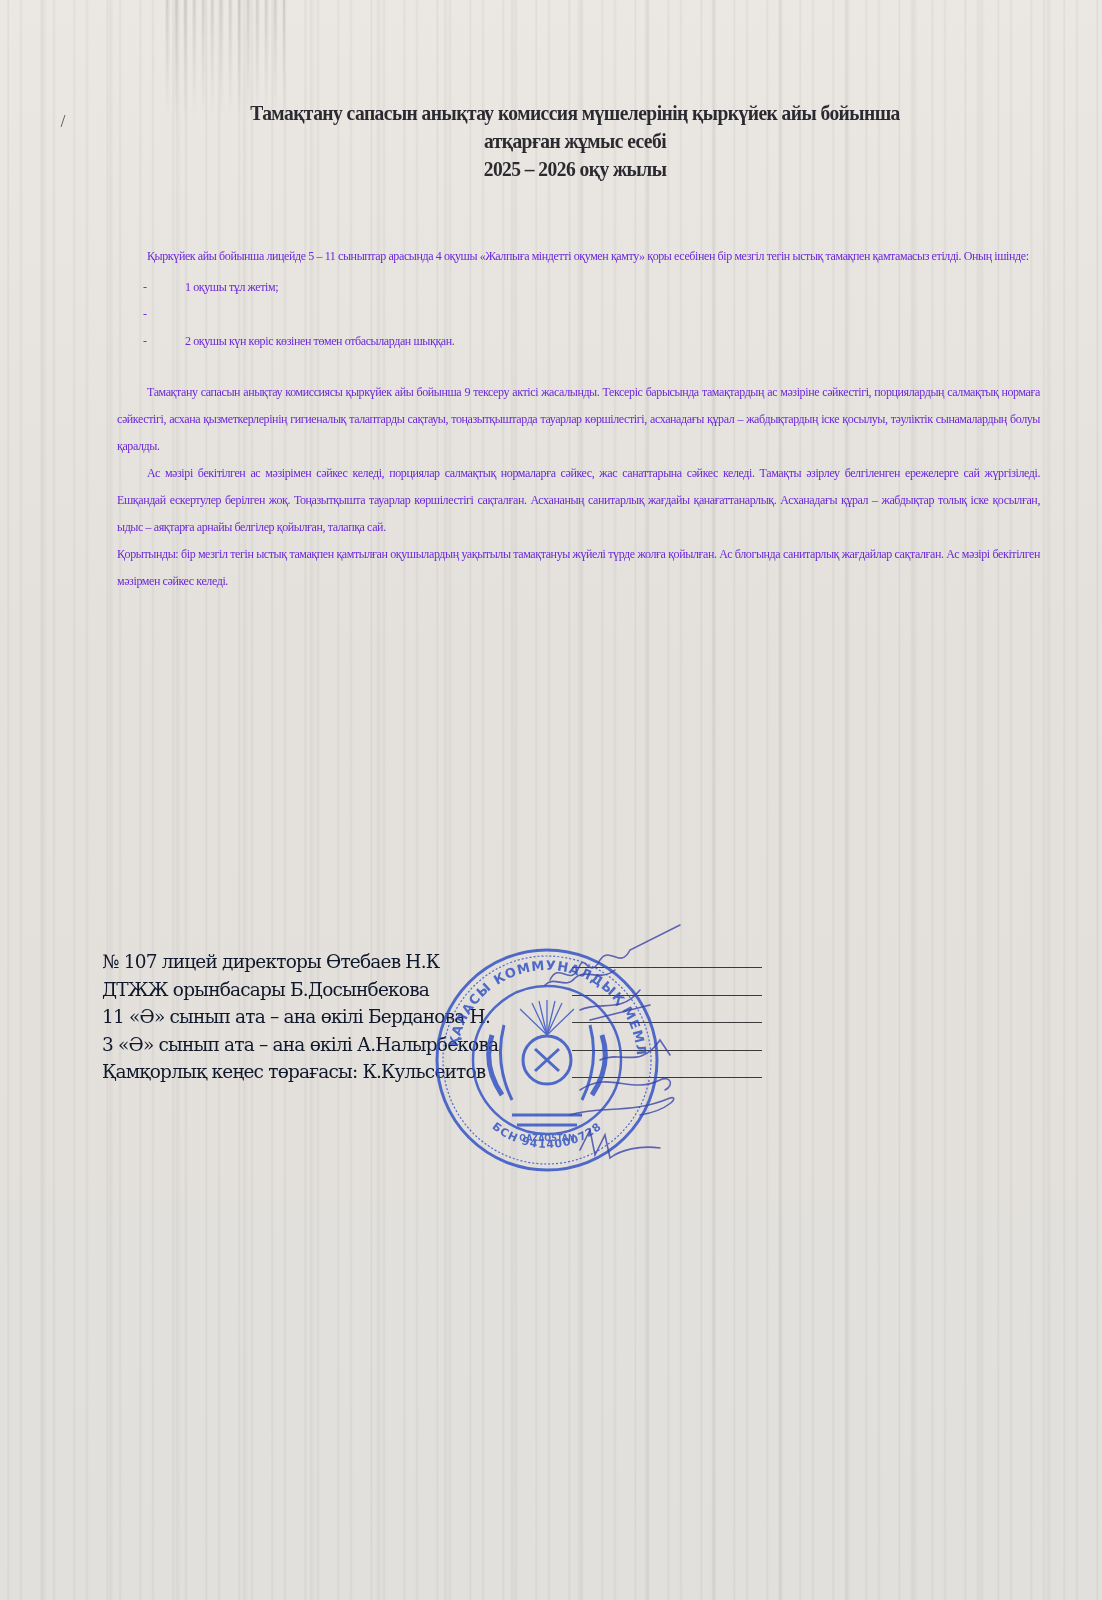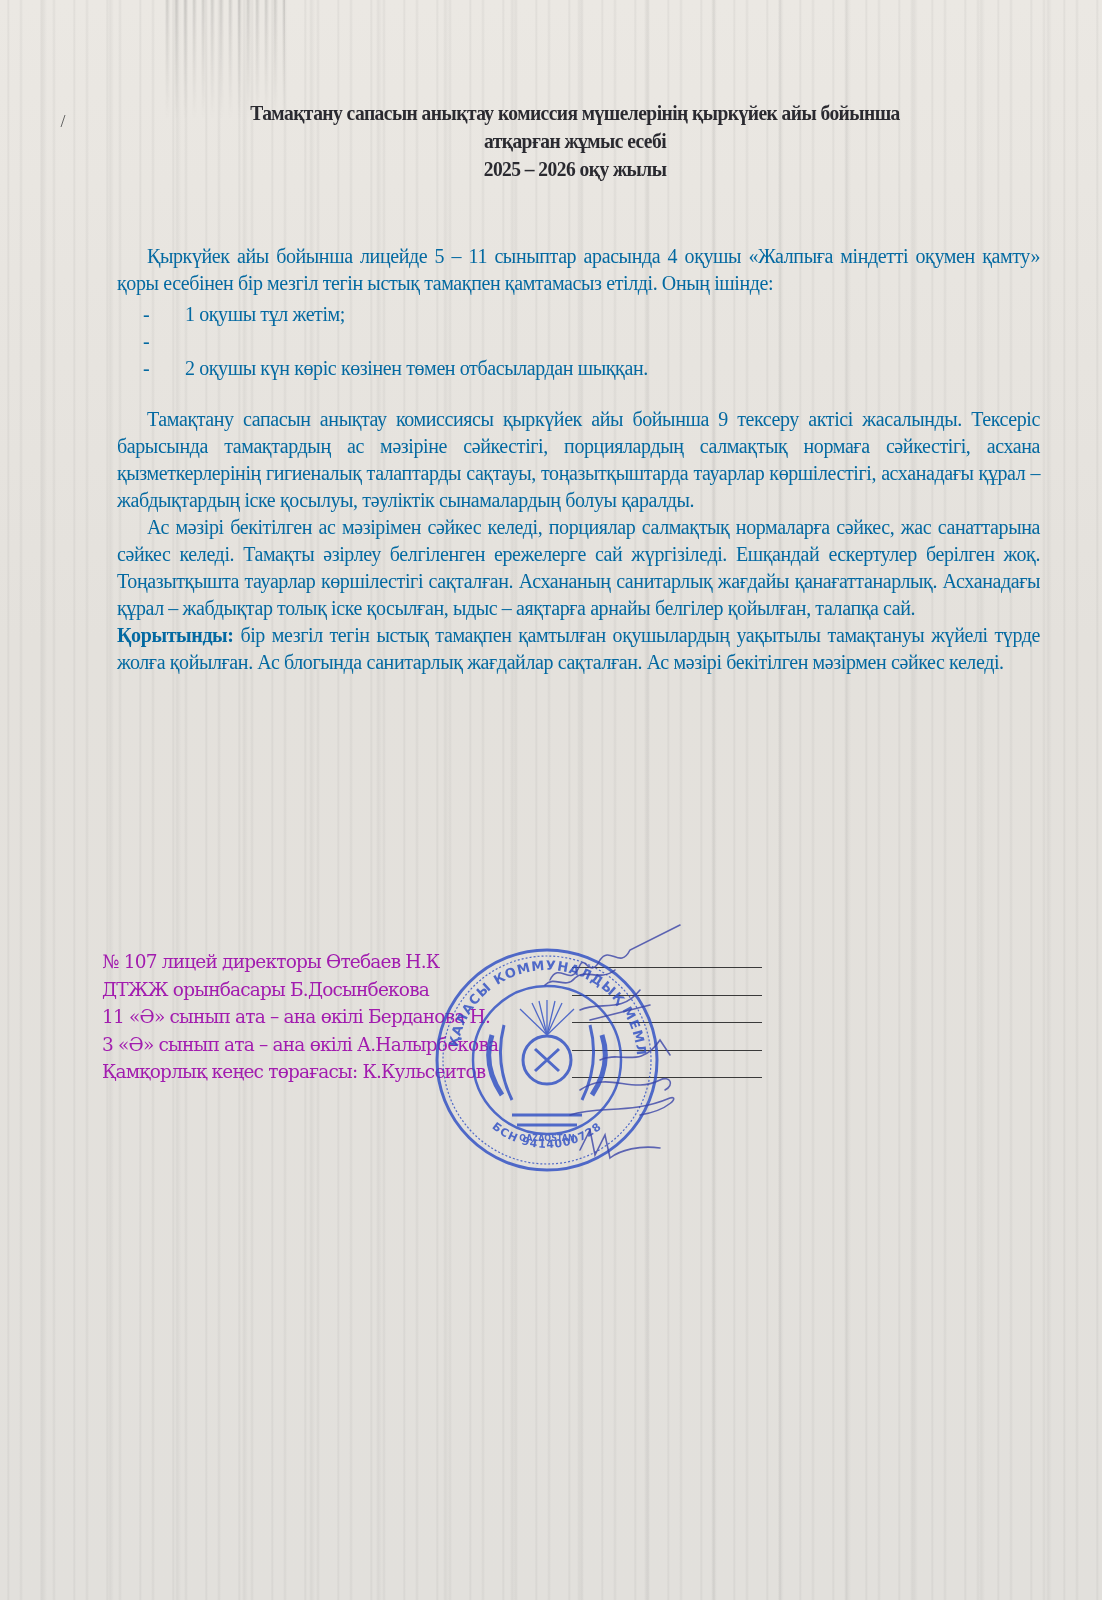--- a/index.html
+++ b/index.html
@@ -30,34 +30,34 @@
   .title {
     position: absolute; left: 150px; top: 99px; width: 850px;
     text-align: center; font-weight: bold; font-size: 21px; line-height: 28px;
     letter-spacing: -0.6px; color: #2a2a30;
     transform: scaleX(0.93); transform-origin: center top;
   }
   .title div { white-space: nowrap; }
 
   .body {
     position: absolute; left: 117px; top: 243px; width: 923px;
-    font-size: 20px; line-height: 27px; color: #0369a1;
+    font-size: 12px; line-height: 27px; color: #6d28d9;
     text-align: justify; letter-spacing: -0.4px;
   }
   .p { margin: 0; text-indent: 30px; }
   .p.noindent { text-indent: 0; }
   .bullets { margin: 4px 0 12px 0; padding: 0; list-style: none; }
   .bullets li { display: flex; line-height: 27px; }
   .bullets .dash { width: 42px; padding-left: 26px; flex: none; }
   .gap { height: 12px; }
-  .bold { font-weight: bold; }
+  .bold { font-weight: normal; }
 
   .signatures {
     position: absolute; left: 102px; top: 948px; width: 580px;
-    font-size: 18.5px; line-height: 27.5px; color: #a21caf;
+    font-size: 18.5px; line-height: 27.5px; color: #0f172a;
     font-family: "DejaVu Serif", "Liberation Serif", serif; letter-spacing: -0.8px;
   }
   .sig-row { position: relative; white-space: nowrap; height: 27.5px; }
   .sig-line {
     position: absolute; left: 470px; top: 19px; width: 190px; height: 1px; background: #3a3a3a;
   }
 
   .stamp {
     position: absolute; left: 432px; top: 945px; width: 230px; height: 230px;
     opacity: 0.82; pointer-events: none;

